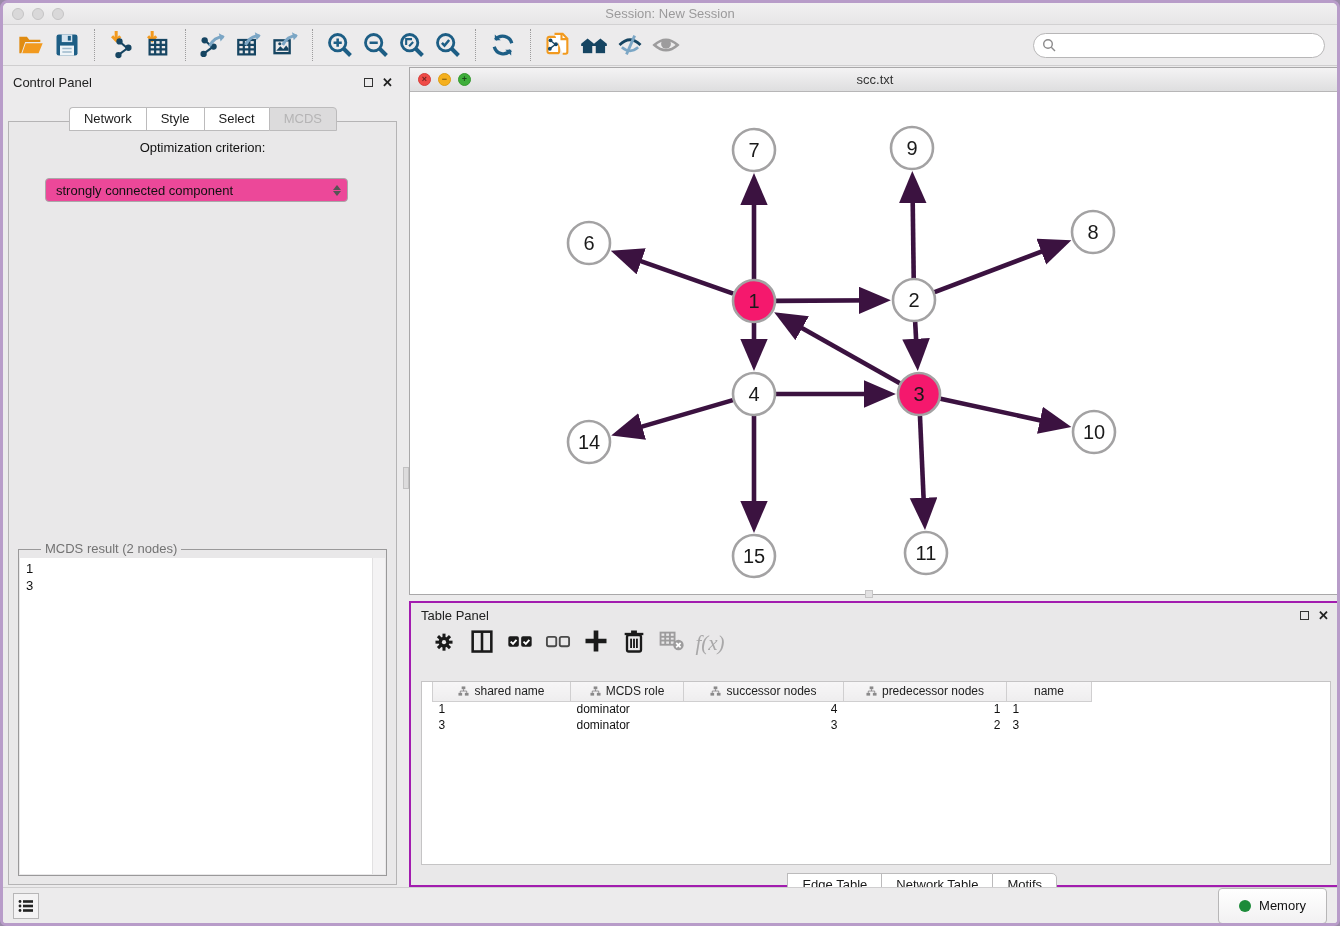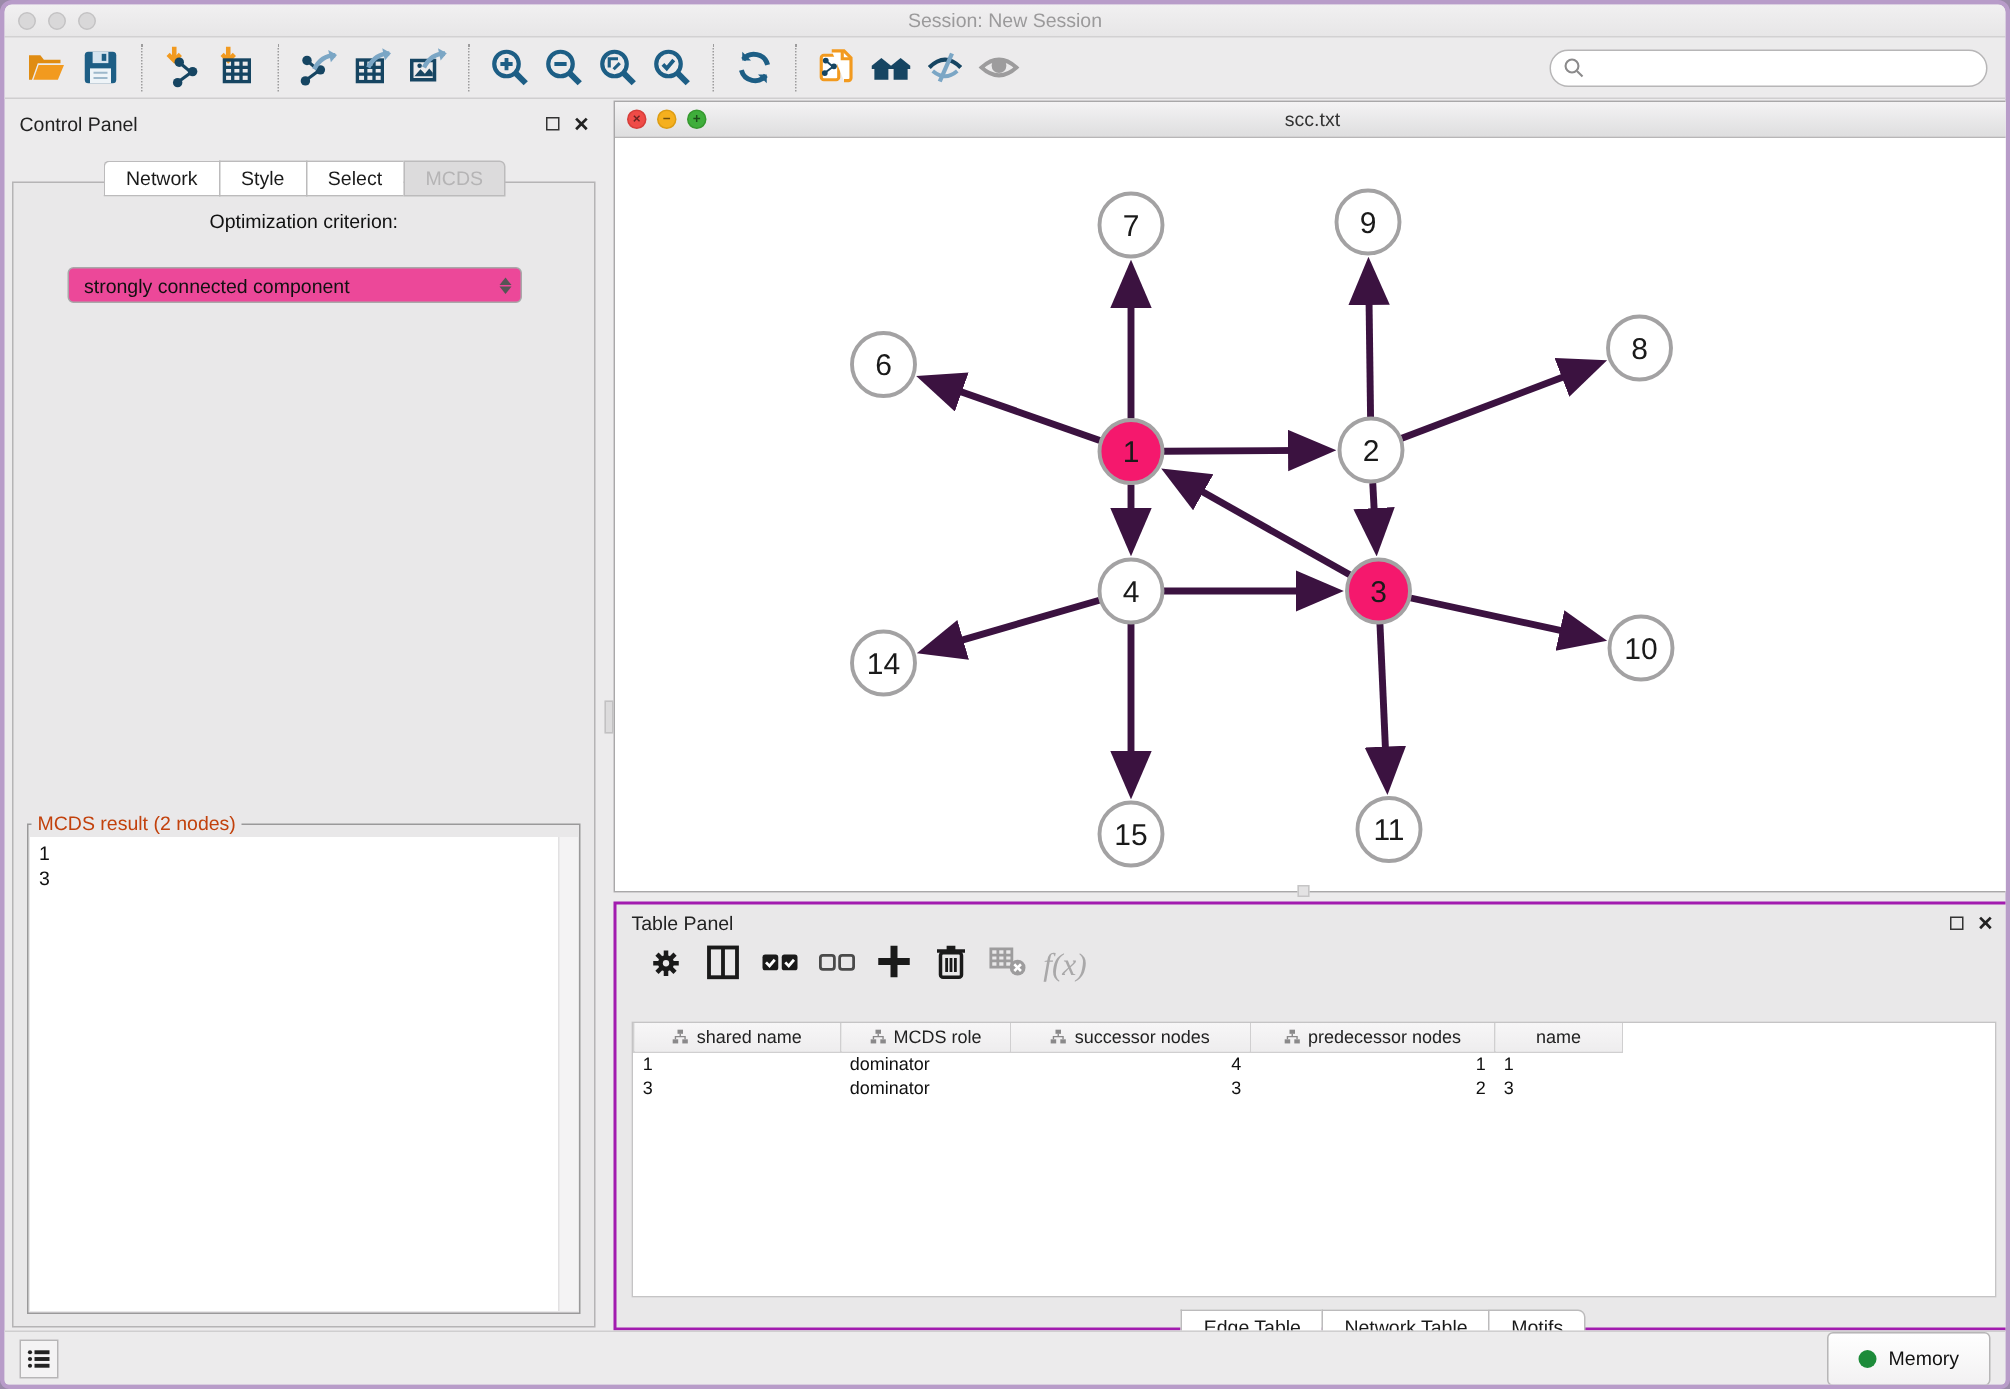--- a/index.html
+++ b/index.html
@@ -46,22 +46,22 @@
     border:1px solid #a9a8a9; border-radius:4px; display:flex; align-items:center; padding:0 6px 0 10px;
     font-size:13px; color:#111;margin-top:18px;}
   .stepper{ margin-left:auto; display:flex; flex-direction:column; gap:1px; }
   .stepper i{ width:0; height:0; border-left:4px solid transparent; border-right:4px solid transparent;}
   .stepper .up{ border-bottom:5px solid #555;}
   .stepper .dn{ border-top:5px solid #555;}
   .btnrow{ position:absolute; top:72px; left:0; right:0; display:flex; justify-content:center; gap:14px;}
   .pbtn{ font-size:13px; background:linear-gradient(#ffffff,#f4f3f4); border:1px solid #a9a8a9;
     border-radius:5px; padding:3px 16px; color:#111;}
   .groupbox{ position:absolute; left:9px; right:9px; top:427px; bottom:8px; border:1px solid #9a999a;}
-  .groupbox-label{ position:absolute; top:-9px; left:2px; background:#e9e8e9; padding:0 4px;
-    font-size:13px; color:#c2410c;}
+  .groupbox-label{ position:absolute; top:-9px; left:22px; background:#e9e8e9; padding:0 4px;
+    font-size:13px; color:#737373;}
   .groupbox-inner{ position:absolute; inset:8px 1px 1px 1px; background:#fff; display:flex;}
   .result-text{ flex:1; font-size:13px; color:#111; padding:2px 0 0 6px; line-height:17px; white-space:pre;}
   .scroll-track{ width:13px; background:#f4f3f4; border-left:1px solid #e2e1e2;}
   
   .vsplit{ position:absolute; left:400px; top:0; width:6px; height:100%; }
   .vsplit .handle{ position:absolute; top:398px; left:0; width:6px; height:22px; background:#dcdbdc; border:1px solid #c2c1c2;}
   
   .netwin{ position:absolute; left:406px; top:-2px; width:932px; height:528px;
     border:1px solid #a9a8a9; background:#fff;}
   .net-titlebar{ height:24px; background:linear-gradient(#f4f3f4,#dededf); border-bottom:1px solid #b7b6b7;
@@ -76,21 +76,21 @@
   .net-canvas{ position:relative; width:100%; height:502px; background:#fff; overflow:hidden;}
   .net-hhandle{ position:absolute; left:455px; bottom:-4px; width:8px; height:8px; background:#e3e2e3; border:1px solid #c6c5c6;}
   
   .tpanel{ position:absolute; left:406px; top:532px; width:932px; height:286px;
     background:#e9e8e9; border:2px solid #a21caf;}
   .tpanel-header{ height:24px; display:flex; align-items:center; padding:0 10px; font-size:13px; color:#222;}
   .tp-toolbar{ height:40px; display:flex; align-items:flex-start; padding-left:16px; gap:4px;}
   .tp-tool{ width:34px; height:32px; display:flex; align-items:center; justify-content:center;}
   .tbl-wrap{ position:absolute; left:10px; right:8px; top:78px; bottom:20px; background:#fff;
     border:1px solid #c5c4c5; overflow:hidden;}
-  table.grid{ border-collapse:collapse; font-size:12px; table-layout:fixed;}
+  table.grid{ border-collapse:collapse; font-size:12px; table-layout:fixed;margin-left:10px;}
   table.grid th{ background:linear-gradient(#f7f6f7,#eeedee); border:1px solid #d0cfd0; border-top:none;
     font-weight:normal; color:#222; height:19px; padding:0 4px; position:relative;}
   table.grid th .hlabel{ display:flex; align-items:center; justify-content:center; gap:5px;}
   table.grid td{ height:16px; padding:0 6px; color:#111; border:none;}
   td.al{ text-align:left;} td.ar{ text-align:right;}
   
   .bottom-tabs{ position:absolute; left:406px; top:804px; width:932px; display:flex; justify-content:center;}
   .btab{ font-size:13px; padding:3px 14px 4px; background:#fff; border:1px solid #bcbbbc; border-right:none; color:#1a1a1a;}
   .btab:first-child{ border-radius:5px 0 0 5px;margin-top:22px;}
   .btab:last-child{ border-right:1px solid #bcbbbc; border-radius:0 5px 5px 0;}

